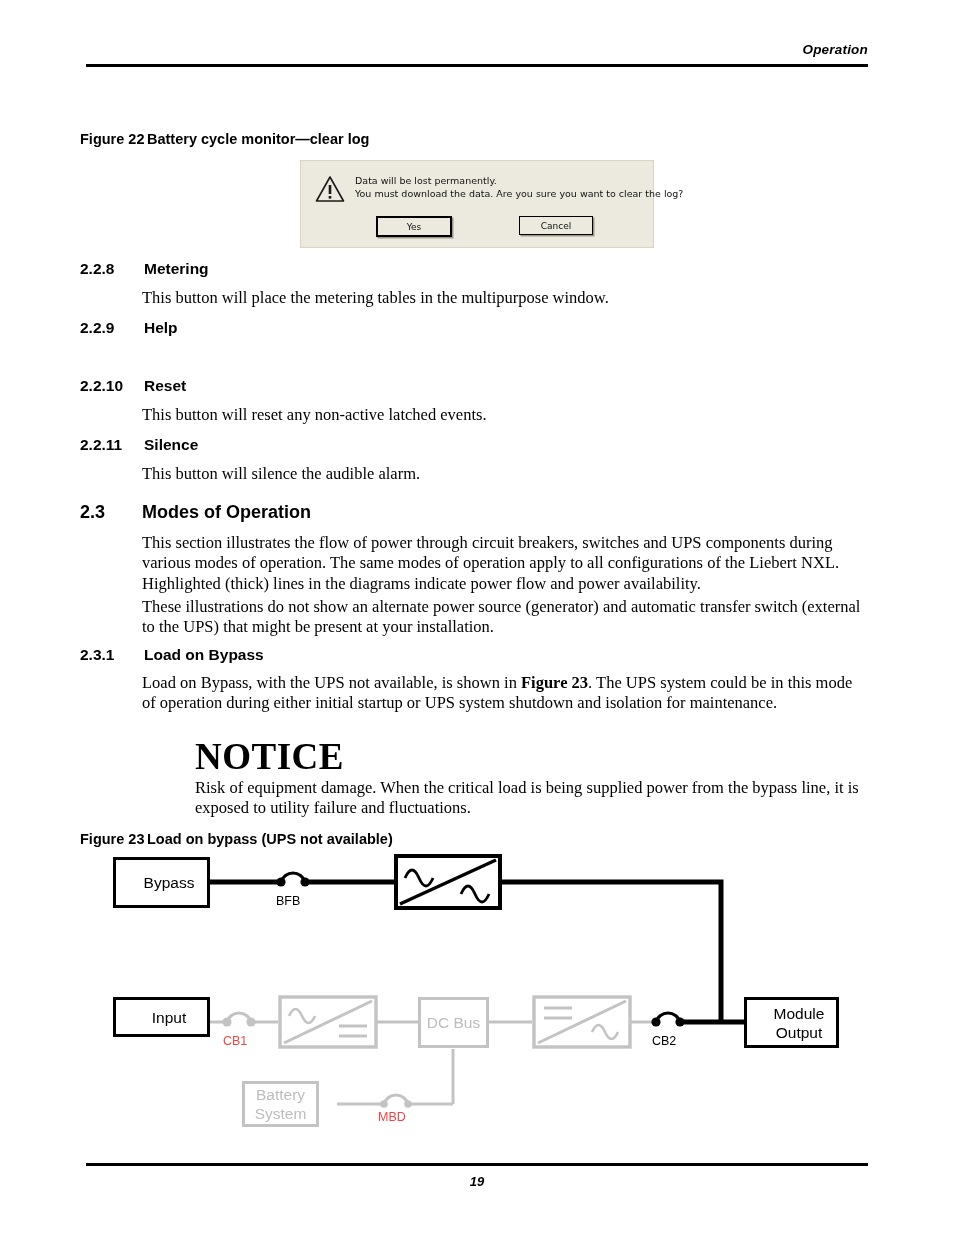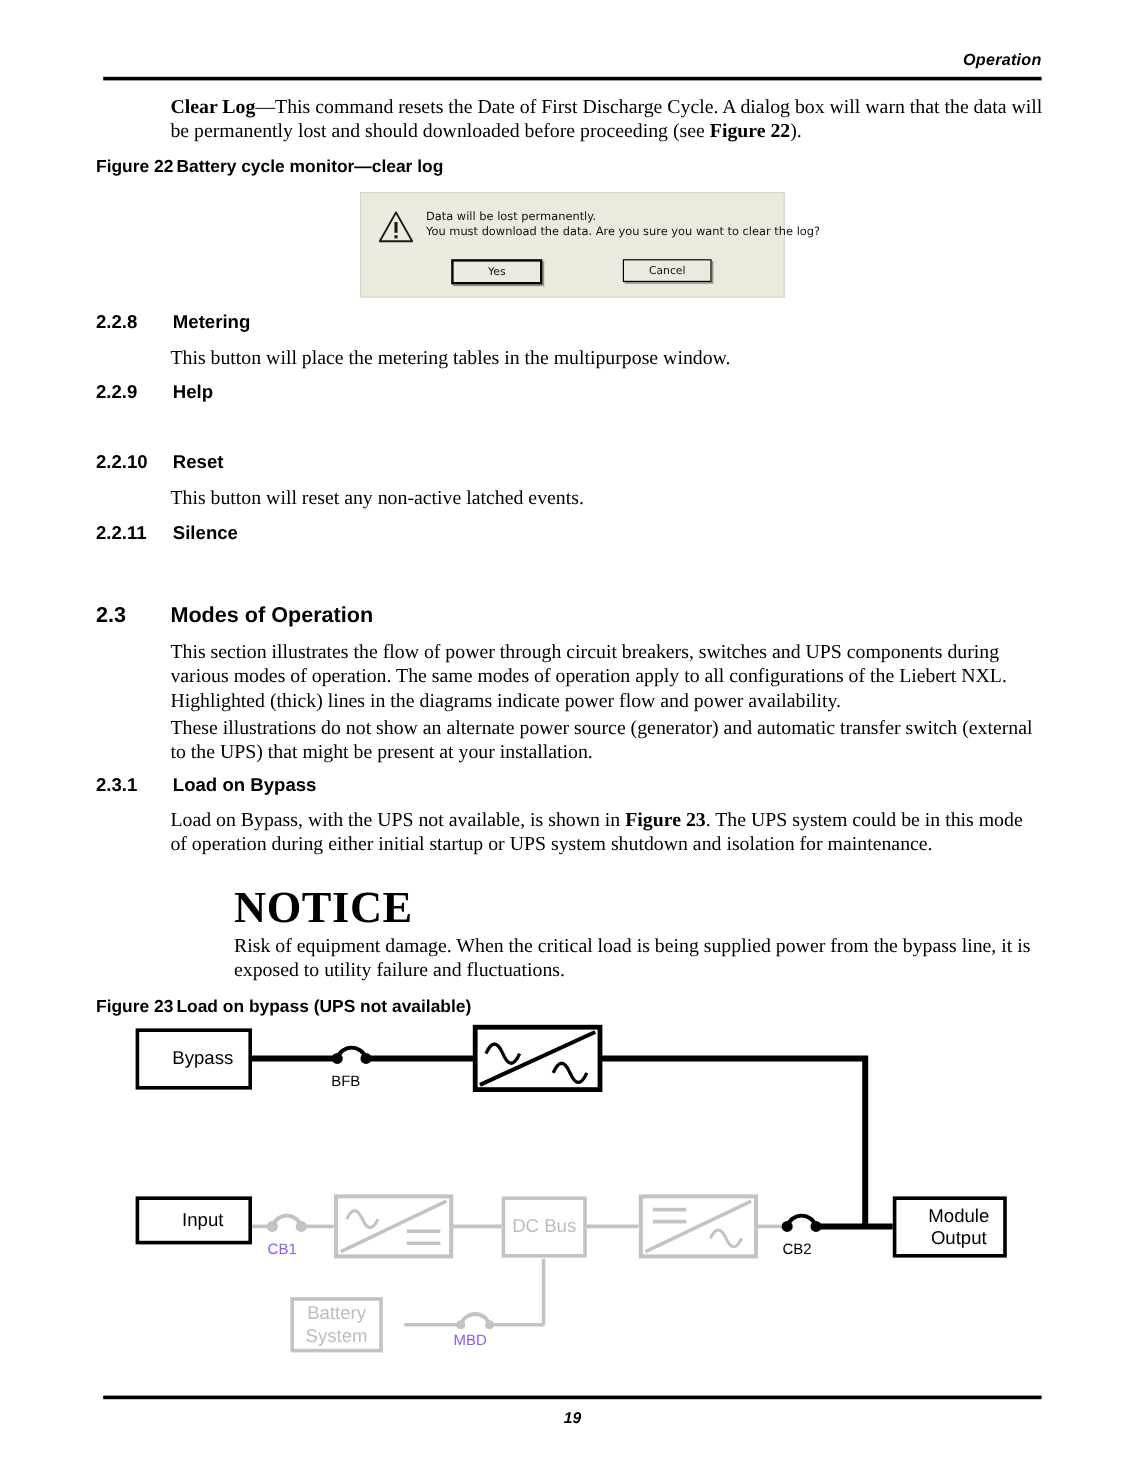--- a/index.html
+++ b/index.html
@@ -105,31 +105,30 @@
   }
   .blk.on  { border:3px solid #000; color:#000; background:#fff;padding-left:15px; }
   .blk.off { border:3px solid #c3c3c3; color:#bdbdbd; background:#fff; }
 
   .brk-label {
     position:absolute;
     font-family:"Liberation Sans", sans-serif;
     font-size:12.5px;
   }
   .brk-label.on  { color:#000; }
-  .brk-label.off { color:#8b5cf6; }
+  .brk-label.off { color:#ef4444; }
 </style>
 </head>
 <body>
 
 <div class="page">
 
   <div class="header-title">Operation</div>
   <div class="rule-top"></div>
 
-  <div class="body-p" style="left:142px; top:79px; width:727px;"><b>Clear Log</b>—This command resets the Date of First Discharge Cycle. A dialog box will warn that the data will be permanently lost and should downloaded before proceeding (see <b>Figure 22</b>).</div>
 
   <div class="fig-caption" style="top:131px;">
     <span class="num">Figure 22</span><span>Battery cycle monitor—clear log</span>
   </div>
 
   <div class="dialog-shot">
     <svg class="dlg-warn-icon" viewBox="0 0 30 28">
       <polygon points="15,2 28.5,26 1.5,26" fill="#eceade" stroke="#1a1a1a" stroke-width="1.6" stroke-linejoin="round"></polygon>
       <rect x="13.7" y="10" width="2.6" height="9" fill="#1a1a1a"></rect>
       <rect x="13.7" y="21" width="2.6" height="2.6" fill="#1a1a1a"></rect>
@@ -152,20 +151,21 @@
   </div>
 
   <div class="sec-head sec-h3" style="top:377px;">
     <span class="num">2.2.10</span><span>Reset</span>
   </div>
   <div class="body-p" style="left:142px; top:405px; width:727px;">This button will reset any non-active latched events.</div>
 
   <div class="sec-head sec-h3" style="top:436px;">
     <span class="num">2.2.11</span><span>Silence</span>
   </div>
+  <div class="body-p" style="left:142px; top:464px; width:727px;">This button will silence the audible alarm.</div>
 
   <div class="sec-head sec-h2" style="top:502px;">
     <span class="num">2.3</span><span>Modes of Operation</span>
   </div>
   <div class="body-p" style="left:142px; top:533px; width:727px;">This section illustrates the flow of power through circuit breakers, switches and UPS components during various modes of operation. The same modes of operation apply to all configurations of the Liebert NXL. Highlighted (thick) lines in the diagrams indicate power flow and power availability.</div>
   <div class="body-p" style="left:142px; top:597px; width:727px;">These illustrations do not show an alternate power source (generator) and automatic transfer switch (external to the UPS) that might be present at your installation.</div>
 
   <div class="sec-head sec-h3" style="top:646px;">
     <span class="num">2.3.1</span><span>Load on Bypass</span>
   </div>

